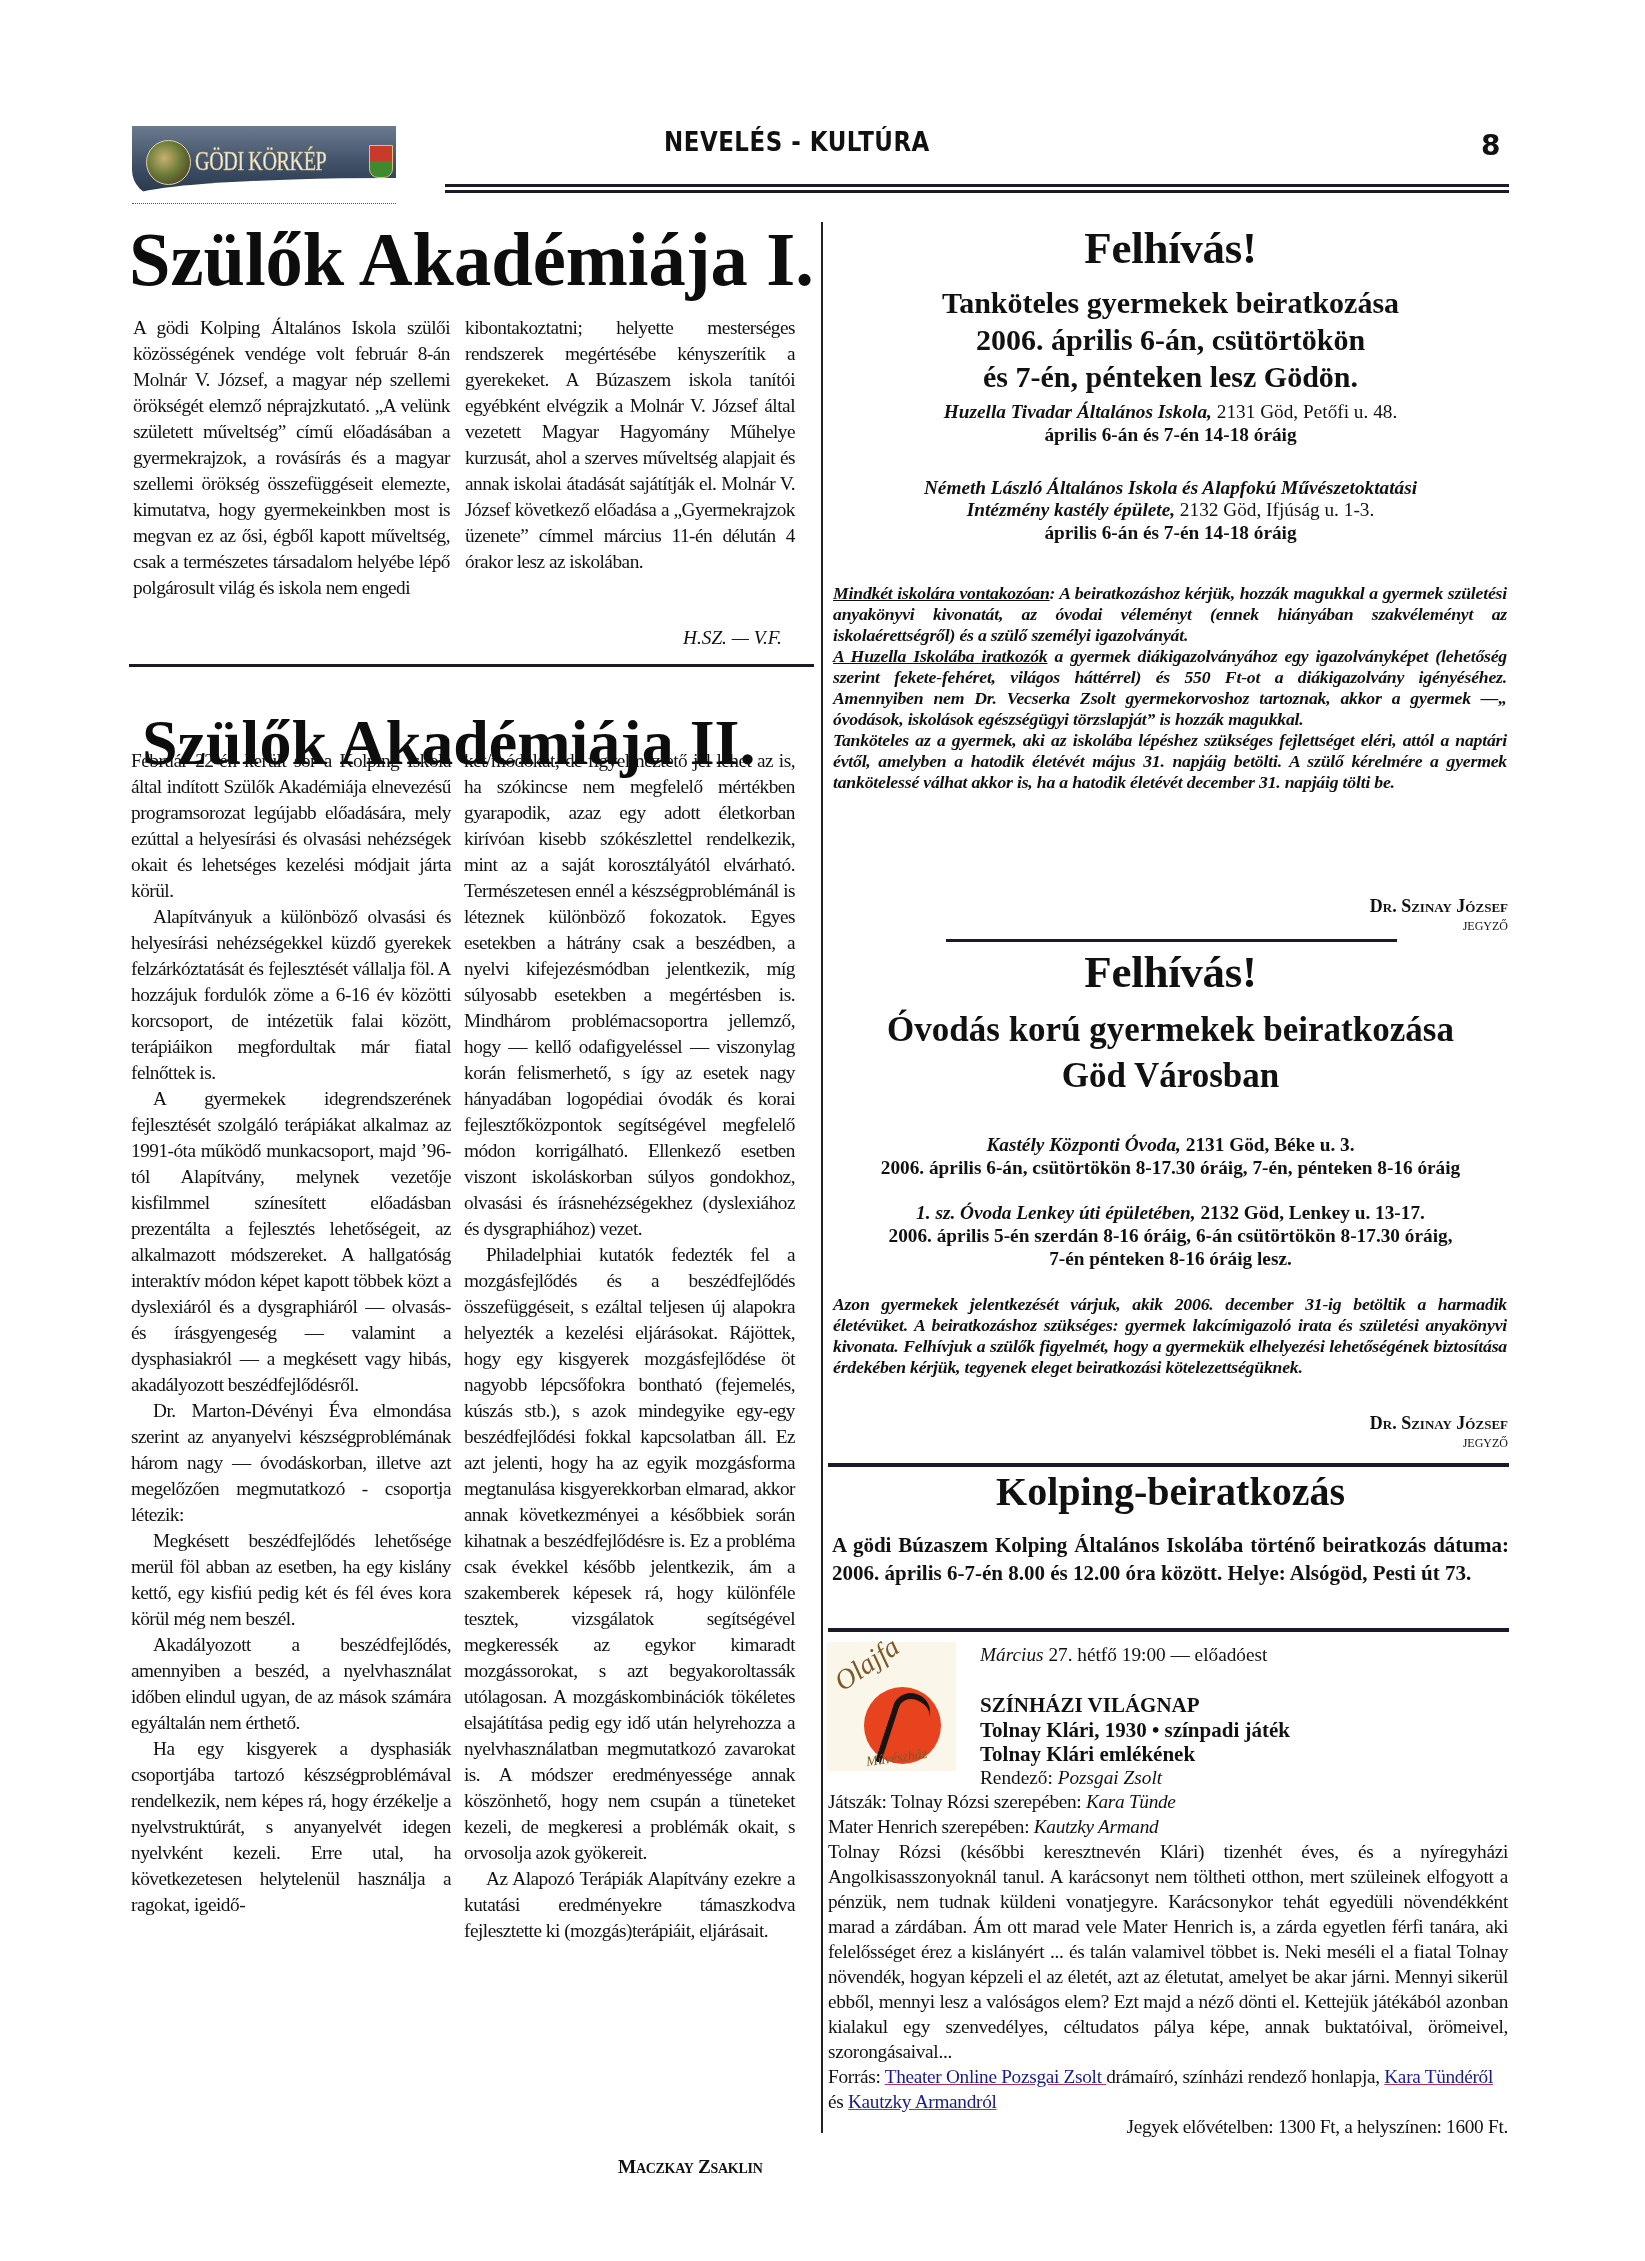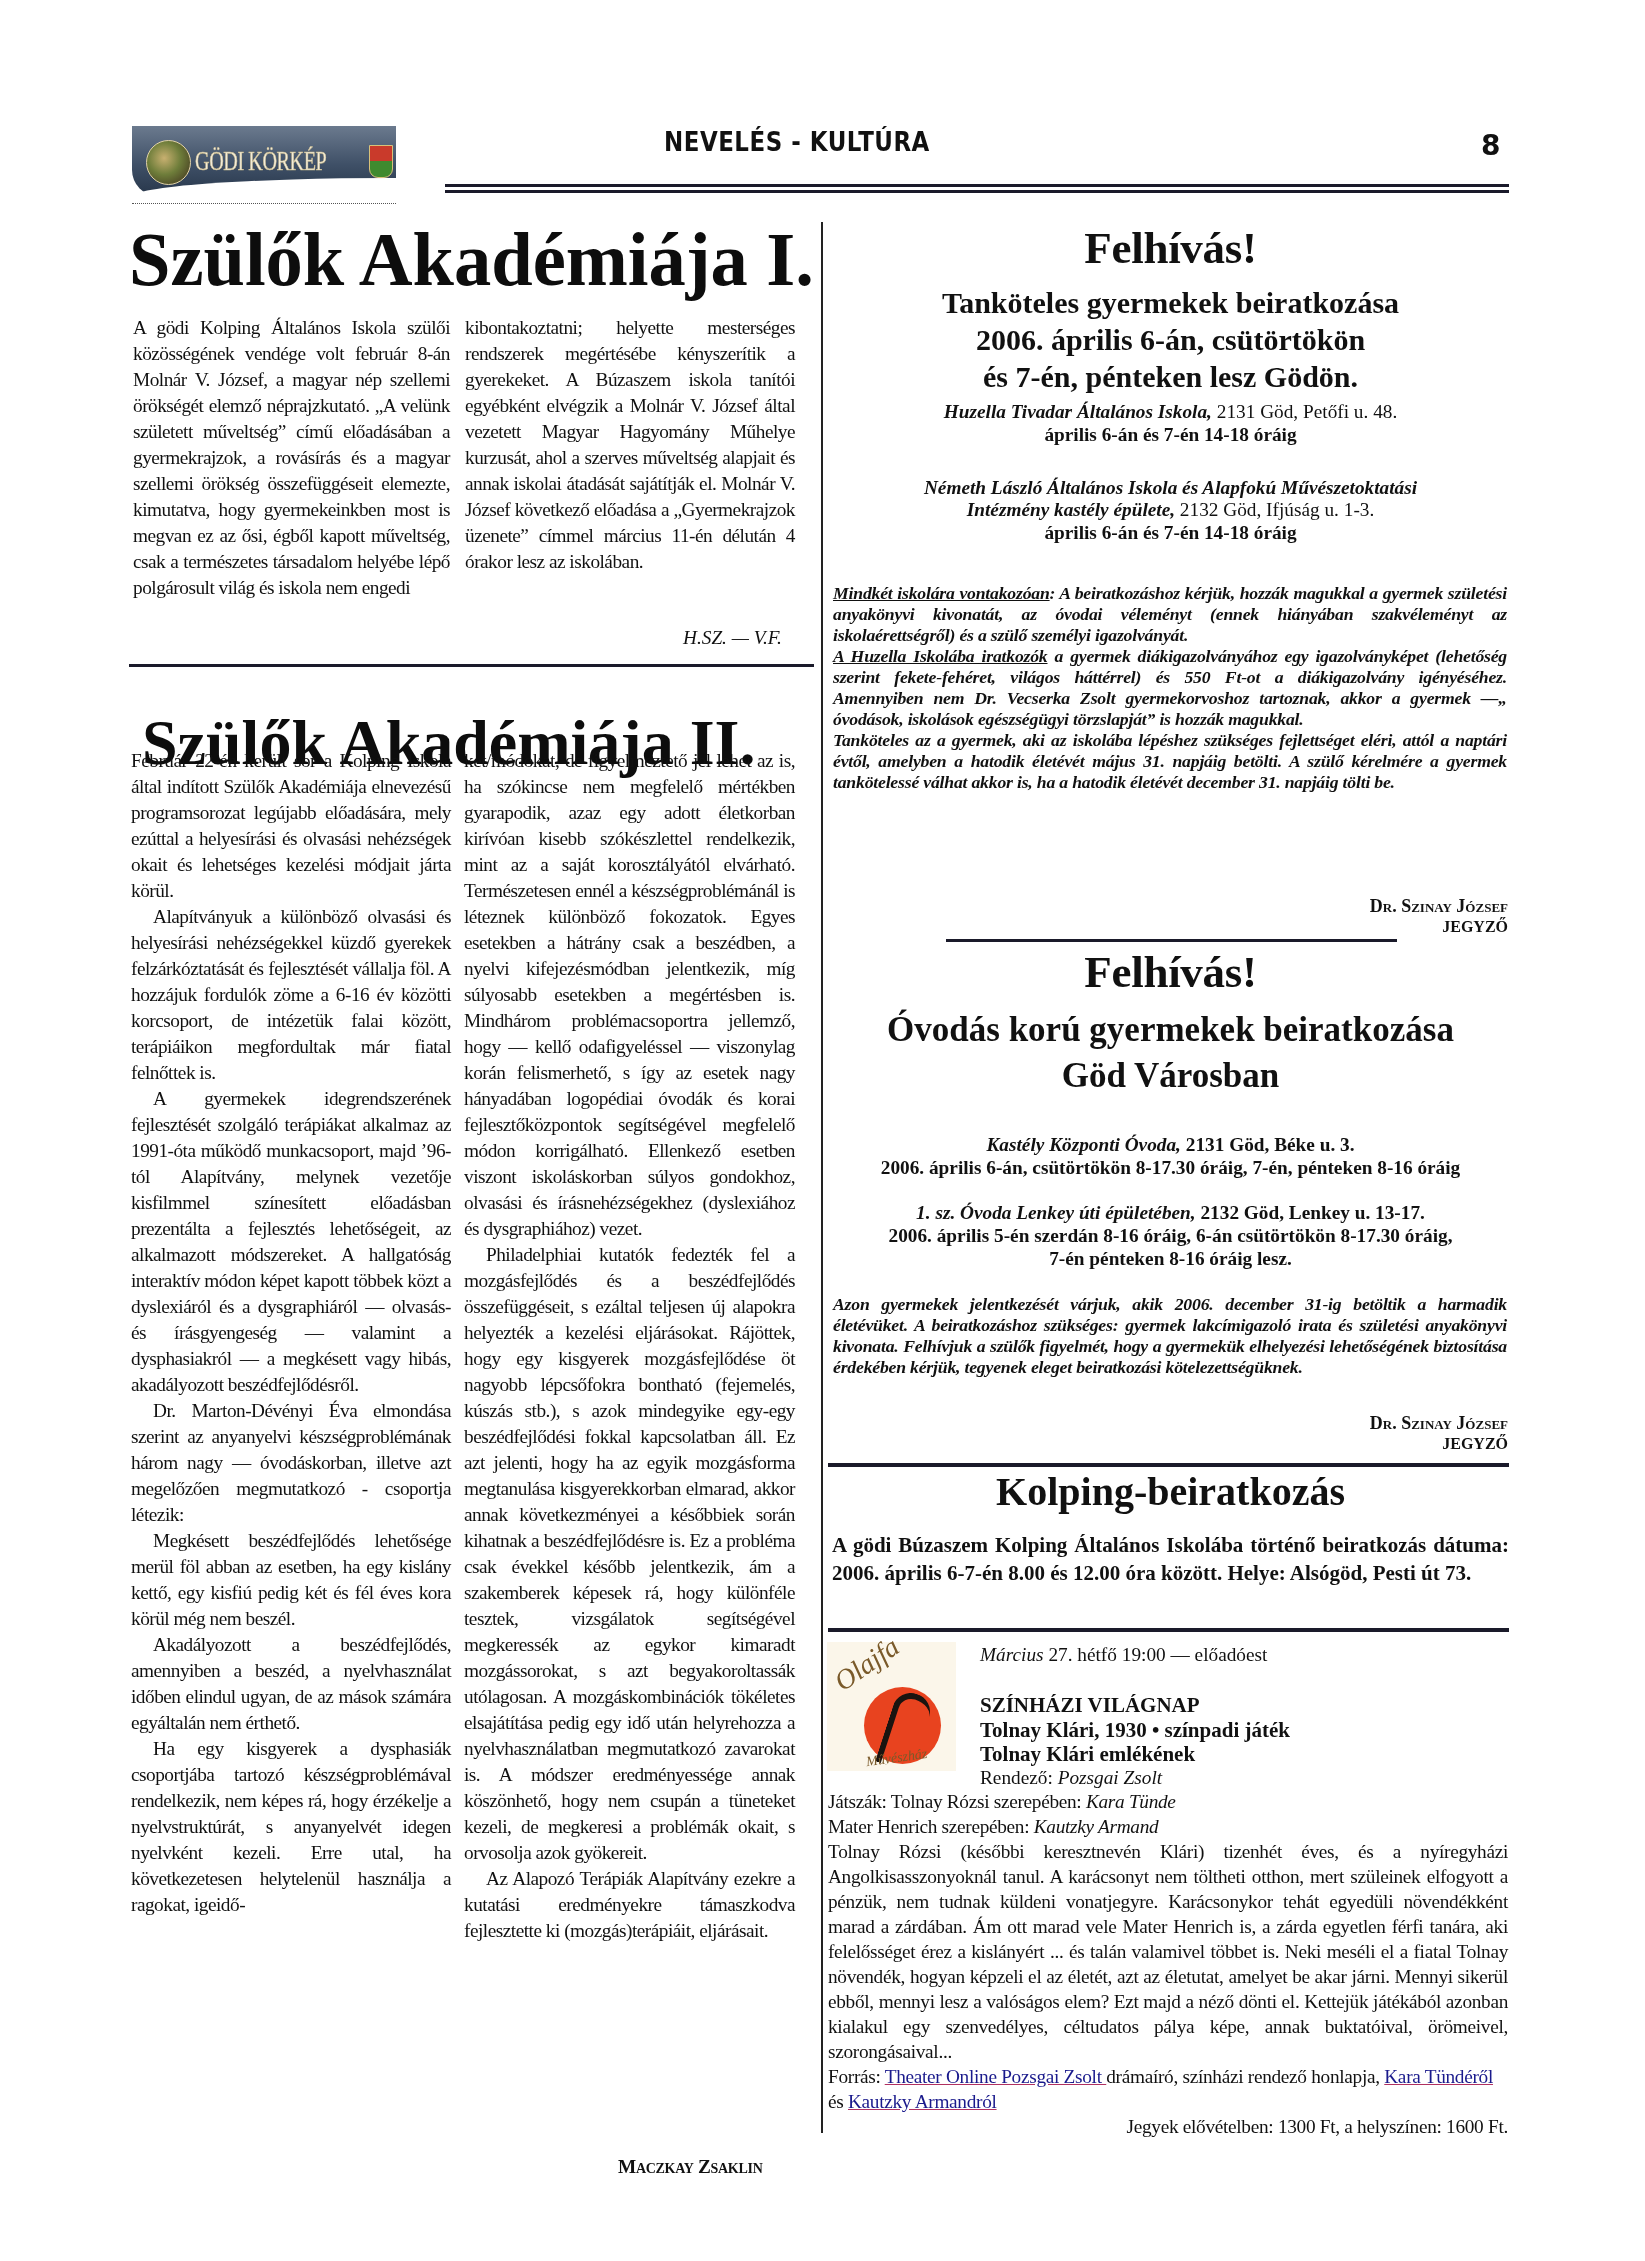--- a/index.html
+++ b/index.html
@@ -52,21 +52,21 @@
 
   
   .rc { left: 832px; width: 677px; text-align: center; }
   .r-h1 { font-weight: bold; font-size: 45px; letter-spacing: -0.3px; }
   .r-sub { font-weight: bold; font-size: 30px; line-height: 37px; }
   .r-it { font-style: italic; font-size: 19.3px; line-height: 22px; }
   .r-bold { font-weight: bold; font-size: 19.3px; line-height: 23px; }
   .r-body { text-align: justify; font-weight: bold; font-style: italic; font-size: 17.7px; line-height: 21px; letter-spacing:-0.2px; }
   .u { text-decoration: underline; }
   .sig { text-align: right; font-weight: bold; font-variant: small-caps; font-size: 18px; line-height: 22px; margin-left: 41px; }
-  .sig2 { text-align: right; font-weight: bold; font-size: 16px; line-height: 19.3px; }
+  .sig2 { text-align: right; font-weight: normal; font-size: 12px; line-height: 19.3px; }
 
   #f1-title { top: 222px; }
   #f1-sub { top: 284px; font-size: 30px; }
   #f1-places { top: 401px; }
   #f1-body { top: 583px; left: 833px; width: 674px; }
   #f1-sign { top: 895px; right: 137px; }
 
   #rule-r1 { left: 946px; top: 939px; width: 451px; height: 3.2px; background:#1a1a2a; }
   #f2-title { top: 946px; }
   #f2-sub { top: 1007px; font-size: 35px; line-height: 46px; }

